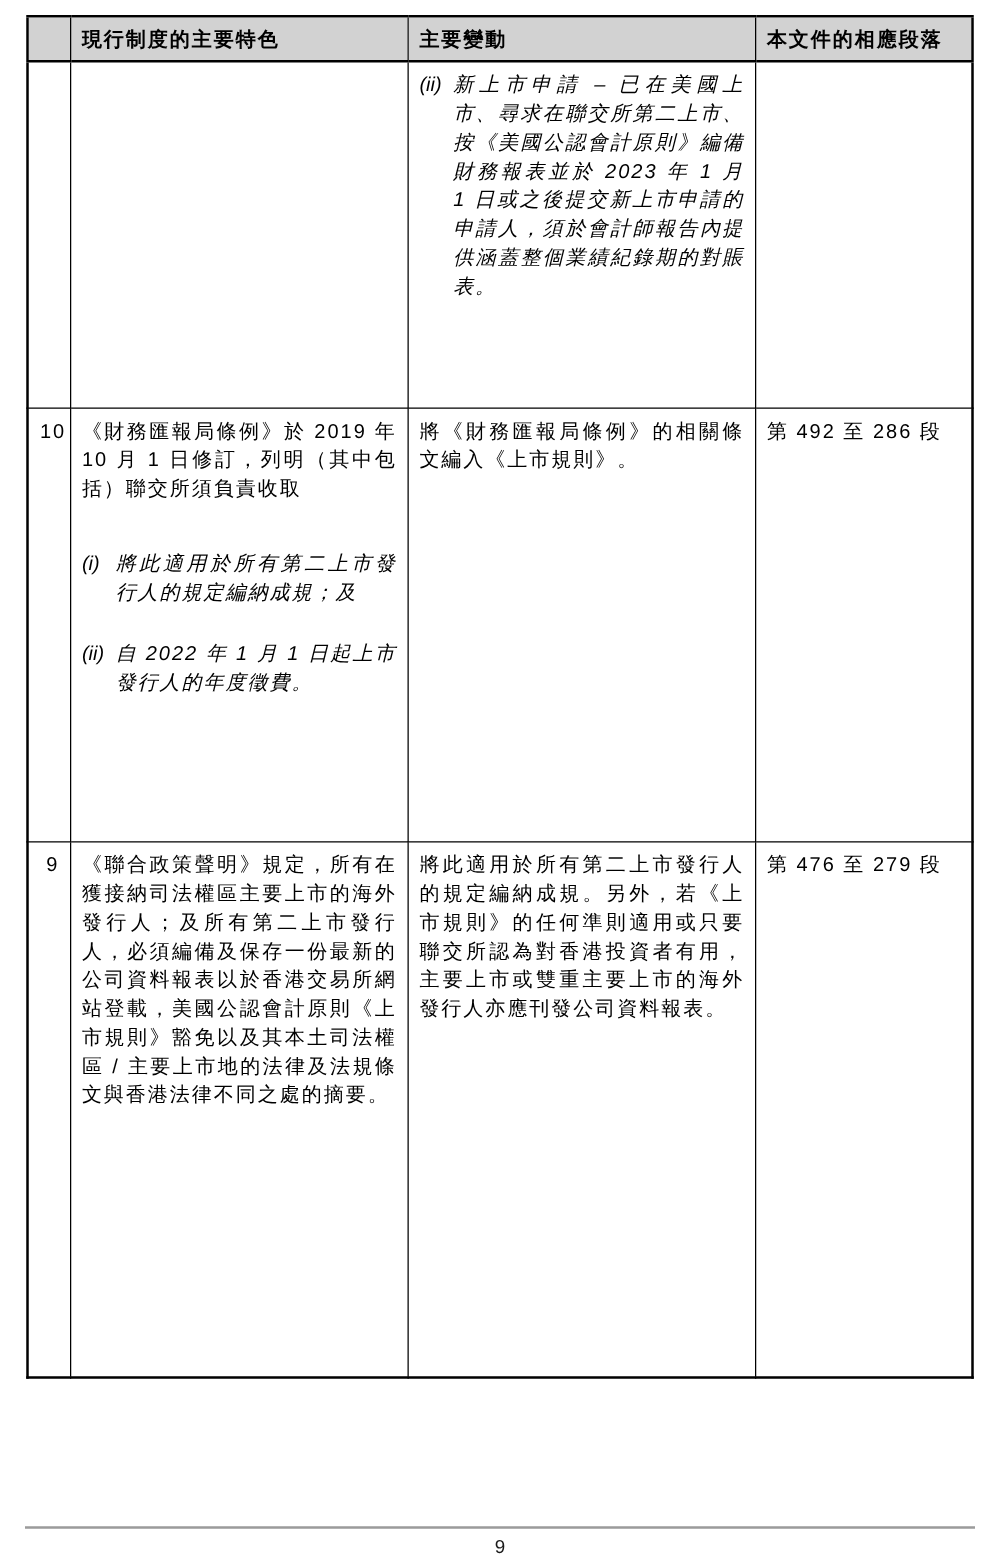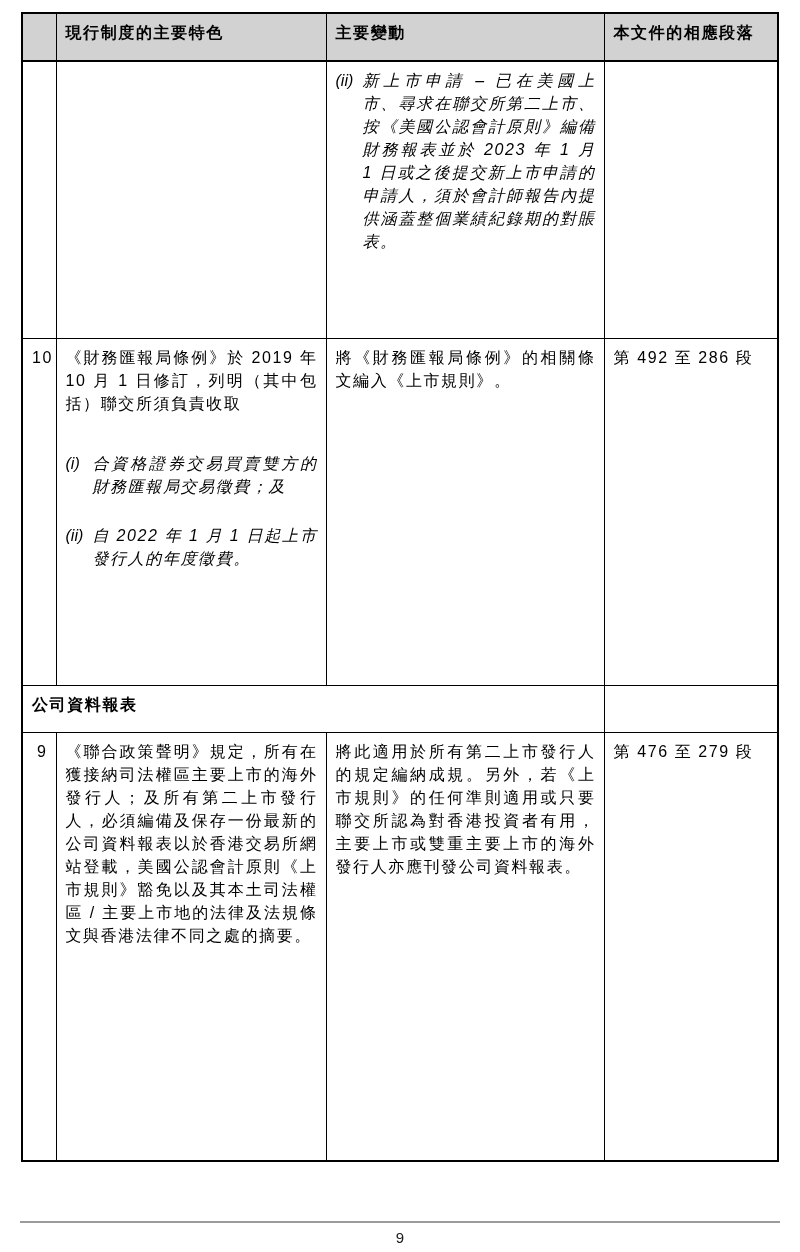--- a/index.html
+++ b/index.html
@@ -21,21 +21,21 @@
     border-collapse: collapse;
     table-layout: fixed;
     border: 2px solid #000000;
   }
   .main-table td, .main-table th {
     border: 1px solid #000000;
     vertical-align: top;
     font-size: 16px;
     line-height: 23px;
     letter-spacing: 1.6px;
-    padding: 7px 8px 16px 9px;
+    padding: 7px 8px 4px 9px;
     overflow: hidden;
   }
   .main-table th {
     background: #d2d2d2;
     text-align: left;
     font-weight: bold;
     border-top: 2px solid #000000;
     border-bottom: 2px solid #000000;
     padding-top: 7px;
     white-space: nowrap;
@@ -109,39 +109,35 @@
       <td></td>
     </tr>
 
 
     <tr class="h-row10">
       <td class="col-num">10</td>
       <td>
         <div class="jtext">《財務匯報局條例》於 2019 年 10 月 1 日修訂，列明（其中包括）聯交所須負責收取</div>
         <div class="hang gap-top" style="margin-top:37px;">
           <span class="marker">(i)</span>
-          <span class="hbody">合資格證券交易買賣雙方的財務匯報局交易徵費；及</span>
+          <span class="hbody">將此適用於所有第二上市發行人的規定編納成規；及</span>
         </div>
         <div class="hang gap-top">
           <span class="marker">(ii)</span>
           <span class="hbody">自 2022 年 1 月 1 日起上市發行人的年度徵費。</span>
         </div>
       </td>
       <td class="cell-change">
         <div class="jtext">將《財務匯報局條例》的相關條文編入《上市規則》。</div>
       </td>
       <td>
         <div>第 492 至 286 段</div>
       </td>
     </tr>
 
-    <tr class="h-sec2">
-      <td class="section-cell" colspan="3">公司資料報表</td>
-      <td></td>
-    </tr>
 
     <tr class="h-row11">
       <td class="col-num">9</td>
       <td>
         <div class="jtext">《聯合政策聲明》規定，所有在獲接納司法權區主要上市的海外發行人；及所有第二上市發行人，必須編備及保存一份最新的公司資料報表以於香港交易所網站登載，美國公認會計原則《上市規則》豁免以及其本土司法權區 / 主要上市地的法律及法規條文與香港法律不同之處的摘要。</div>
       </td>
       <td class="cell-change">
         <div class="jtext">將此適用於所有第二上市發行人的規定編納成規。另外，若《上市規則》的任何準則適用或只要聯交所認為對香港投資者有用，主要上市或雙重主要上市的海外發行人亦應刊發公司資料報表。</div>
       </td>
       <td>

